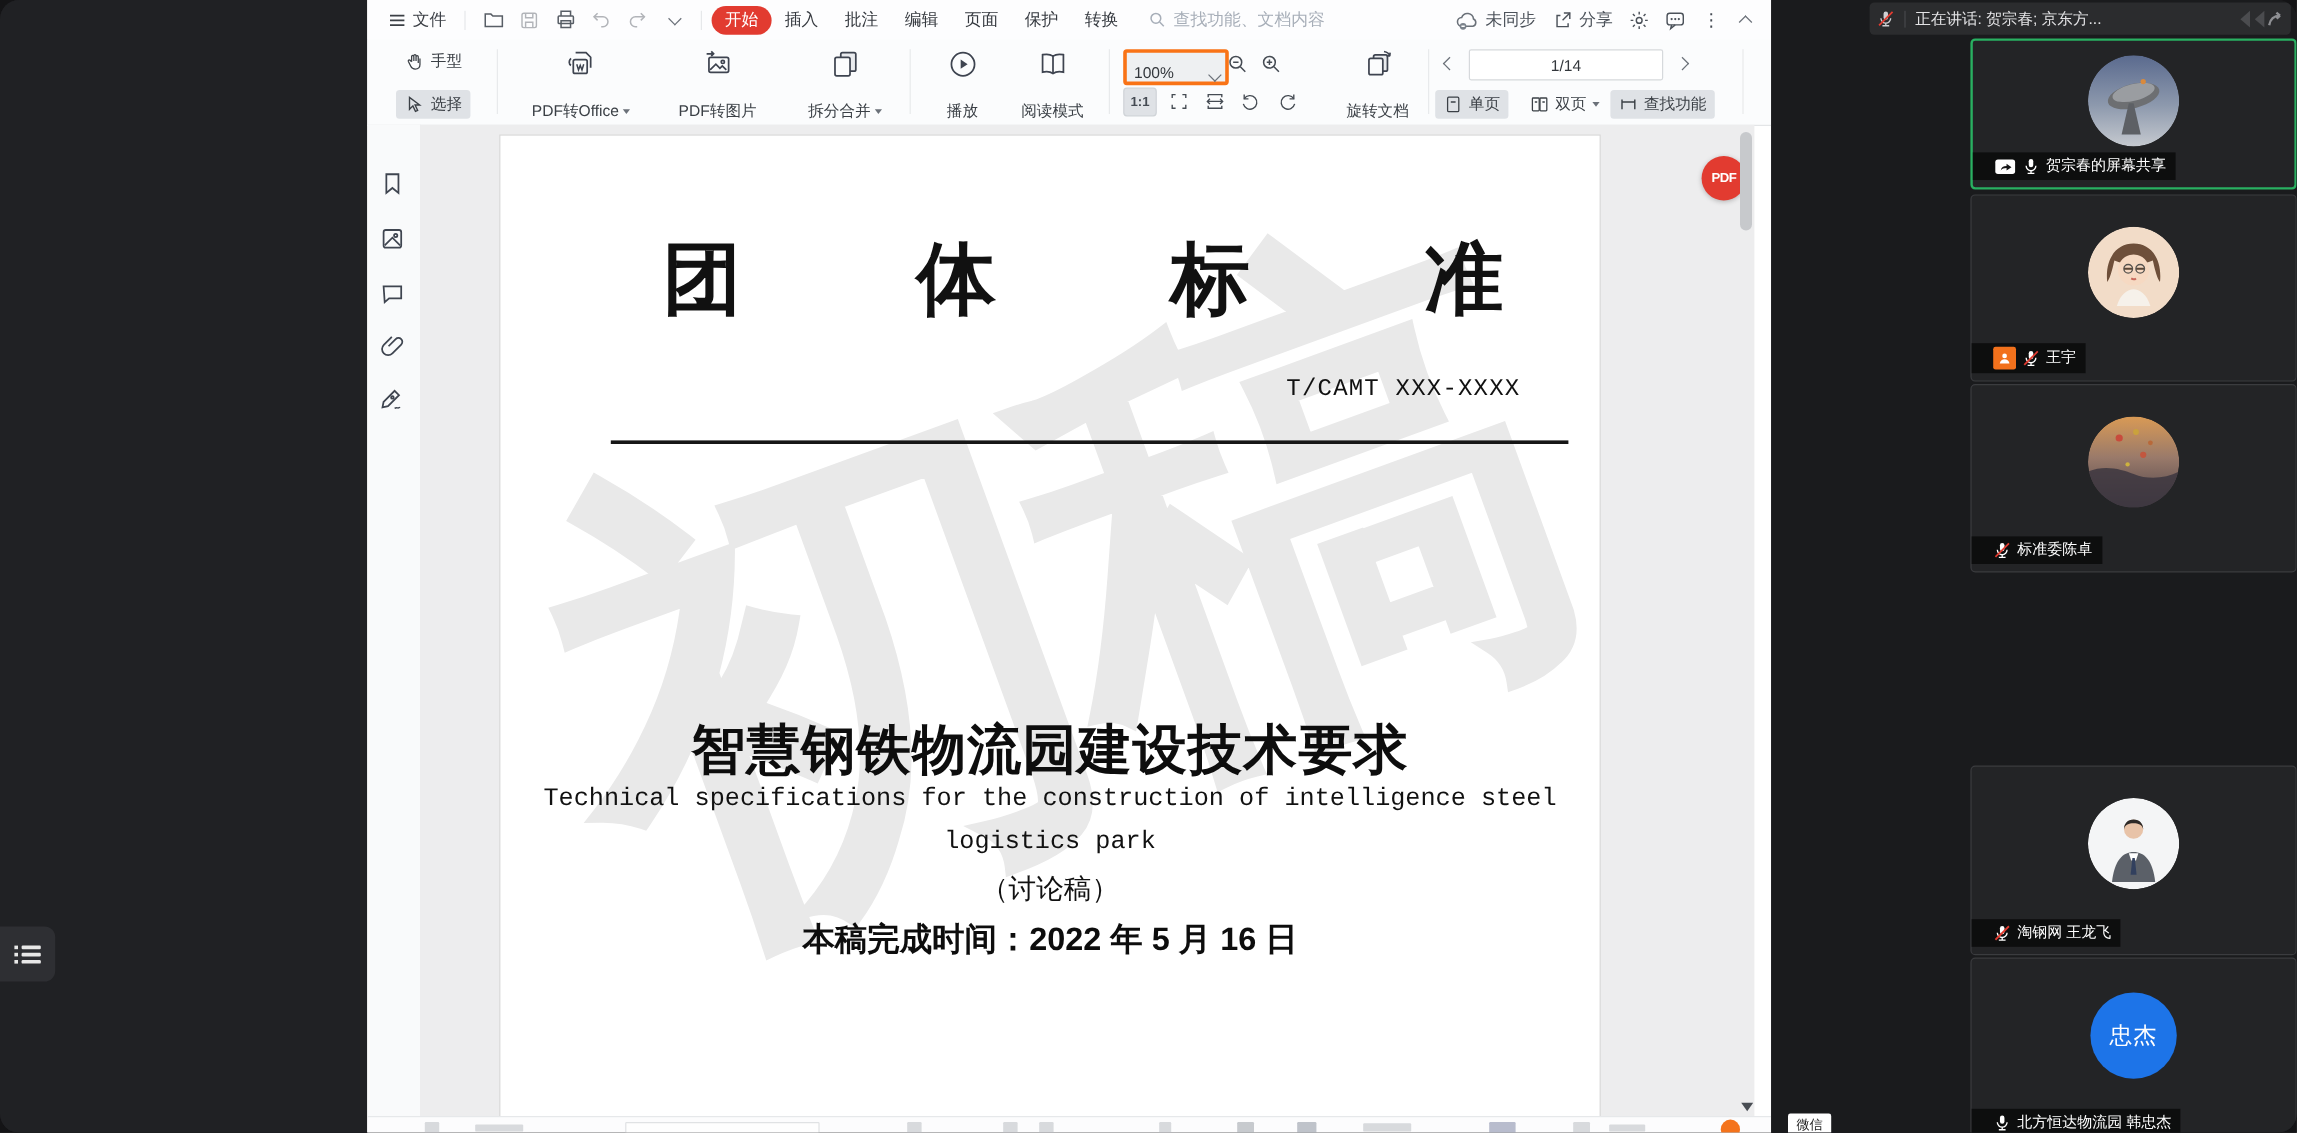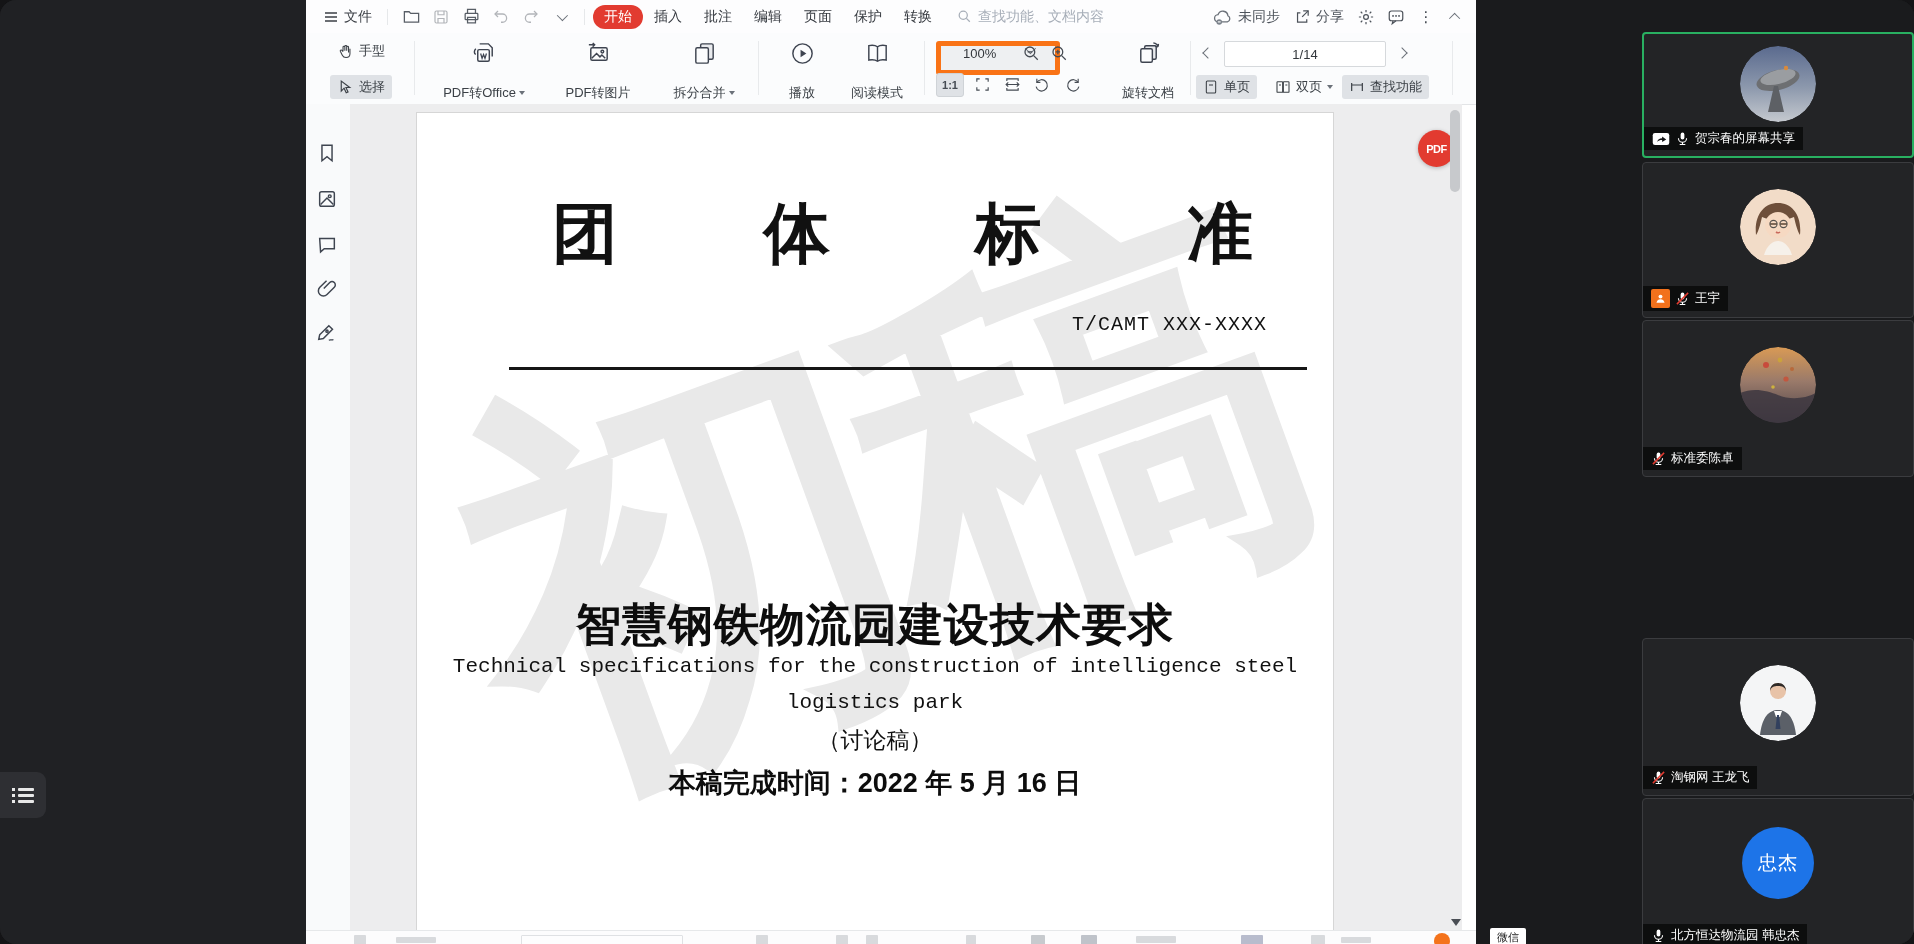--- a/index.html
+++ b/index.html
@@ -36,21 +36,21 @@
   .chev.right{transform:rotate(-45deg);}
 
   
   #ribbon{left:0;top:33px;width:1170px;height:71px;background:#fbfcfd;border-bottom:1px solid #e3e5e7;}
   .v-sep{position:absolute;top:8px;height:54px;width:1px;background:#e8eaec;}
   .small-btn{position:absolute;display:flex;align-items:center;gap:5px;font-size:13px;color:#3b4046;padding:3px 7px;border-radius:3px;cursor:pointer;white-space:nowrap;}
   .small-btn.hl{background:#dfe2e6;}
   .big-btn{position:absolute;top:5px;height:62px;display:flex;flex-direction:column;align-items:center;justify-content:space-between;padding:2px 6px;font-size:13px;color:#3b4046;cursor:pointer;white-space:nowrap;}
   .big-btn .lbl{display:flex;align-items:center;gap:3px;}
   .caret{width:0;height:0;border-left:3.5px solid transparent;border-right:3.5px solid transparent;border-top:4px solid #6b7179;display:inline-block;}
-  .zoombox{position:absolute;display:flex;align-items:flex-start;justify-content:space-between;background:#eef0f2;border:5px solid #f97316;border-radius:3px;font-size:13px;color:#33373c;padding:0 22px;cursor:pointer;}
+  .zoombox{position:absolute;display:flex;align-items:flex-end;justify-content:space-between;background:#eef0f2;border:3px solid #f97316;border-radius:3px;font-size:13px;color:#33373c;padding:0 6px;cursor:pointer;}
   .sq-btn{position:absolute;display:flex;align-items:center;justify-content:center;border-radius:3px;cursor:pointer;color:#454b53;font-size:12px;}
   .sq-btn.hl{background:#dfe2e6;}
   .pagebox{position:absolute;border:1px solid #d6d9dc;background:#fff;border-radius:2px;display:flex;align-items:center;justify-content:center;font-size:13px;color:#33373c;}
   .glyph{font-size:15px;color:#454b53;}
 
   
   #rail{left:0;top:104px;width:44px;height:826px;background:#f9fafb;border-right:1px solid #e7e9eb;}
   .rail-icon{position:absolute;left:10px;width:24px;height:24px;cursor:pointer;color:#3f4550;}
 
   
@@ -80,21 +80,21 @@
 
   
   #meeting{left:1476px;top:0;width:438px;height:944px;background:#1a1b1d;overflow:hidden;}
   #speak-bar{position:absolute;left:82px;top:2px;right:5px;height:27px;background:#2b2c2e;border-radius:4px;
     display:flex;align-items:center;gap:8px;padding:0 6px;color:#e4e4e6;font-size:13px;white-space:nowrap;overflow:hidden;}
   #speak-bar .sep{width:1px;height:14px;background:#47484b;}
   .tile{position:absolute;left:166px;width:272px;background:#232426;border:1px solid #3b3c3f;border-radius:4px;box-sizing:border-box;}
   .tile.active{border:2px solid #29b061;}
   .av{position:absolute;left:50%;transform:translateX(-50%);border-radius:50%;overflow:hidden;}
   .tag{position:absolute;left:0;bottom:6px;max-width:96%;background:rgba(8,8,8,.78);display:flex;align-items:center;gap:5px;
-    padding:3px 8px 3px 8px;color:#fff;font-size:12.5px;white-space:nowrap;overflow:hidden;}
+    padding:3px 8px 3px 18px;color:#fff;font-size:12.5px;white-space:nowrap;overflow:hidden;}
   .badge-host{width:19px;height:19px;background:#f2711c;border-radius:2px;display:flex;align-items:center;justify-content:center;flex:none;}
   .mic-ic{width:15px;height:15px;flex:none;}
   #wechat-tip{position:absolute;left:14px;top:928px;background:#fff;color:#222;font-size:11px;padding:2px 7px;border-radius:2px;}
   .logo-circle{background:#fff;display:flex;flex-direction:column;align-items:center;justify-content:center;}
   .logo-line{display:flex;align-items:center;gap:2px;}
   .logo-cn{font-size:12px;font-weight:bold;color:#2d6bb5;}
   .logo-sub{font-size:4px;color:#35a3d0;letter-spacing:.3px;}
   .av-blue{background:#1d74e8;display:flex;align-items:center;justify-content:center;color:#fff;font-size:19px;letter-spacing:1px;}
 </style>
 </head>
@@ -454,20 +454,34 @@
       <div class="stub" style="left:830px;width:40px;height:7px;top:5px"></div>
       <div class="stub" style="left:935px;width:22px;background:#7f87a5"></div>
       <div class="stub" style="left:1005px;width:14px"></div>
       <div class="stub" style="left:1035px;width:30px;height:6px;top:6px"></div>
       <div id="flame"></div>
     </div>
   </div>
 
   <div id="meeting" class="abs">
 
+    <div id="speak-bar">
+      <svg class="mic-ic" viewBox="0 0 24 24">
+        <rect x="9" y="2.5" width="6" height="11" rx="3" fill="#cfcfd2"></rect>
+        <path d="M5.5 11.5a6.5 6.5 0 0 0 13 0M12 18v3.5M7.5 21.5h9" fill="none" stroke="#cfcfd2" stroke-width="1.8"></path>
+        <line x1="3" y1="21" x2="21" y2="3" stroke="#e23b30" stroke-width="2.4"></line>
+      </svg>
+      <div class="sep"></div>
+      <span>正在讲话: 贺宗春; 京东方...</span>
+      <svg width="40" height="18" viewBox="0 0 40 18" style="margin-left:auto">
+        <path d="M12 2 4 9l8 7z" fill="#4b4c4f"></path>
+          <path d="M24 2l-8 7 8 7z" fill="#4b4c4f"></path>
+        <path d="M28 14c1-6 5-8 9-8M37 6l-3-2.5M37 6l-2.8 2.5" fill="none" stroke="#8e8f93" stroke-width="2"></path>
+      </svg>
+    </div>
 
     <div class="tile active" style="top:32px;height:126px">
       <div class="av" style="top:12px;width:76px;height:76px">
         <svg width="76" height="76" viewBox="0 0 76 76">
           <defs>
               <linearGradient id="sky" x1="0" y1="0" x2="0" y2="1">
                 <stop offset="0" stop-color="#5a6a8e"></stop>
                 <stop offset=".55" stop-color="#8d99ad"></stop>
                 <stop offset="1" stop-color="#c5c9cf"></stop>
               </linearGradient>

